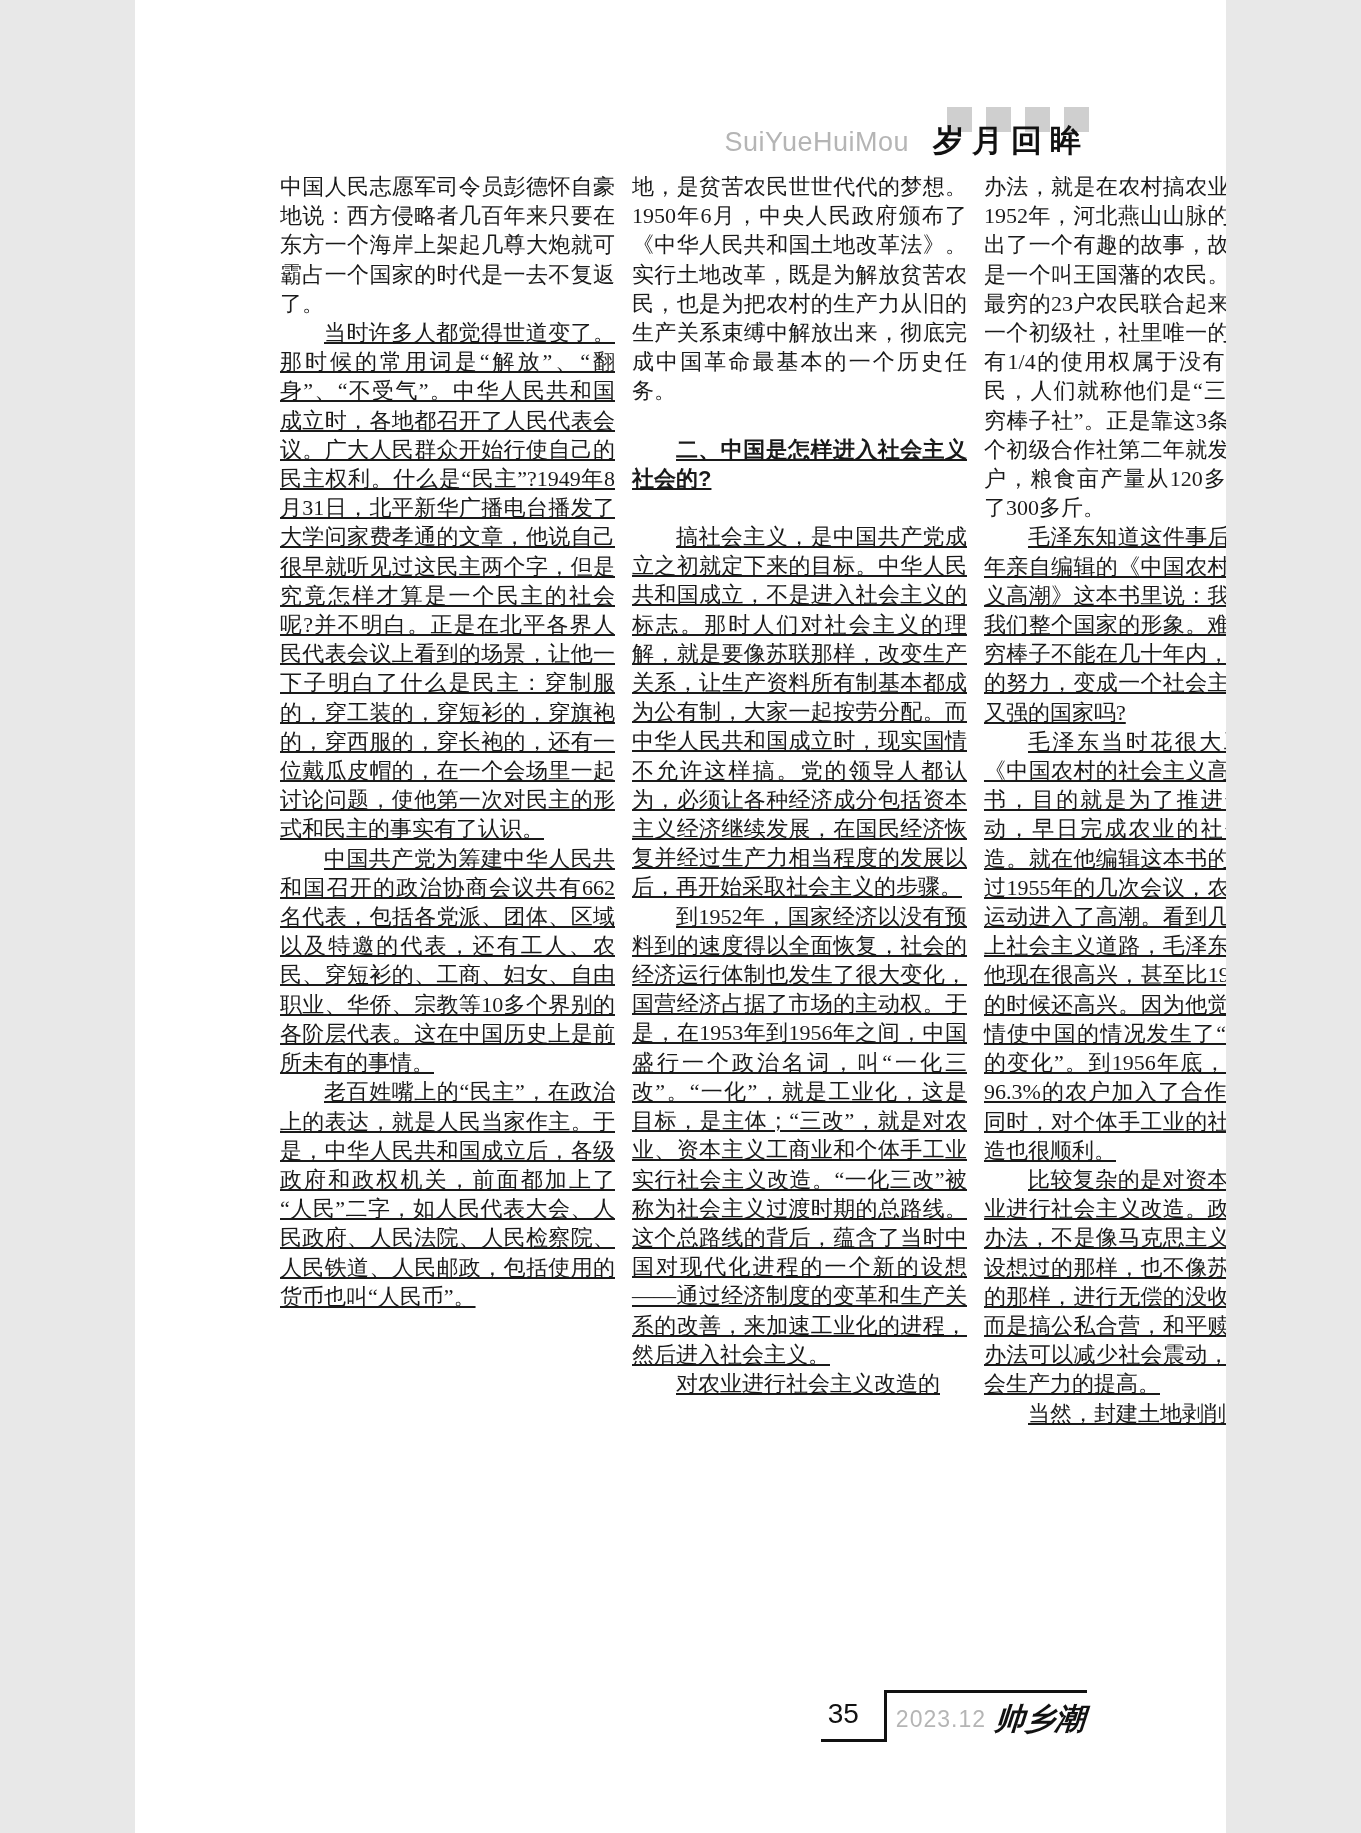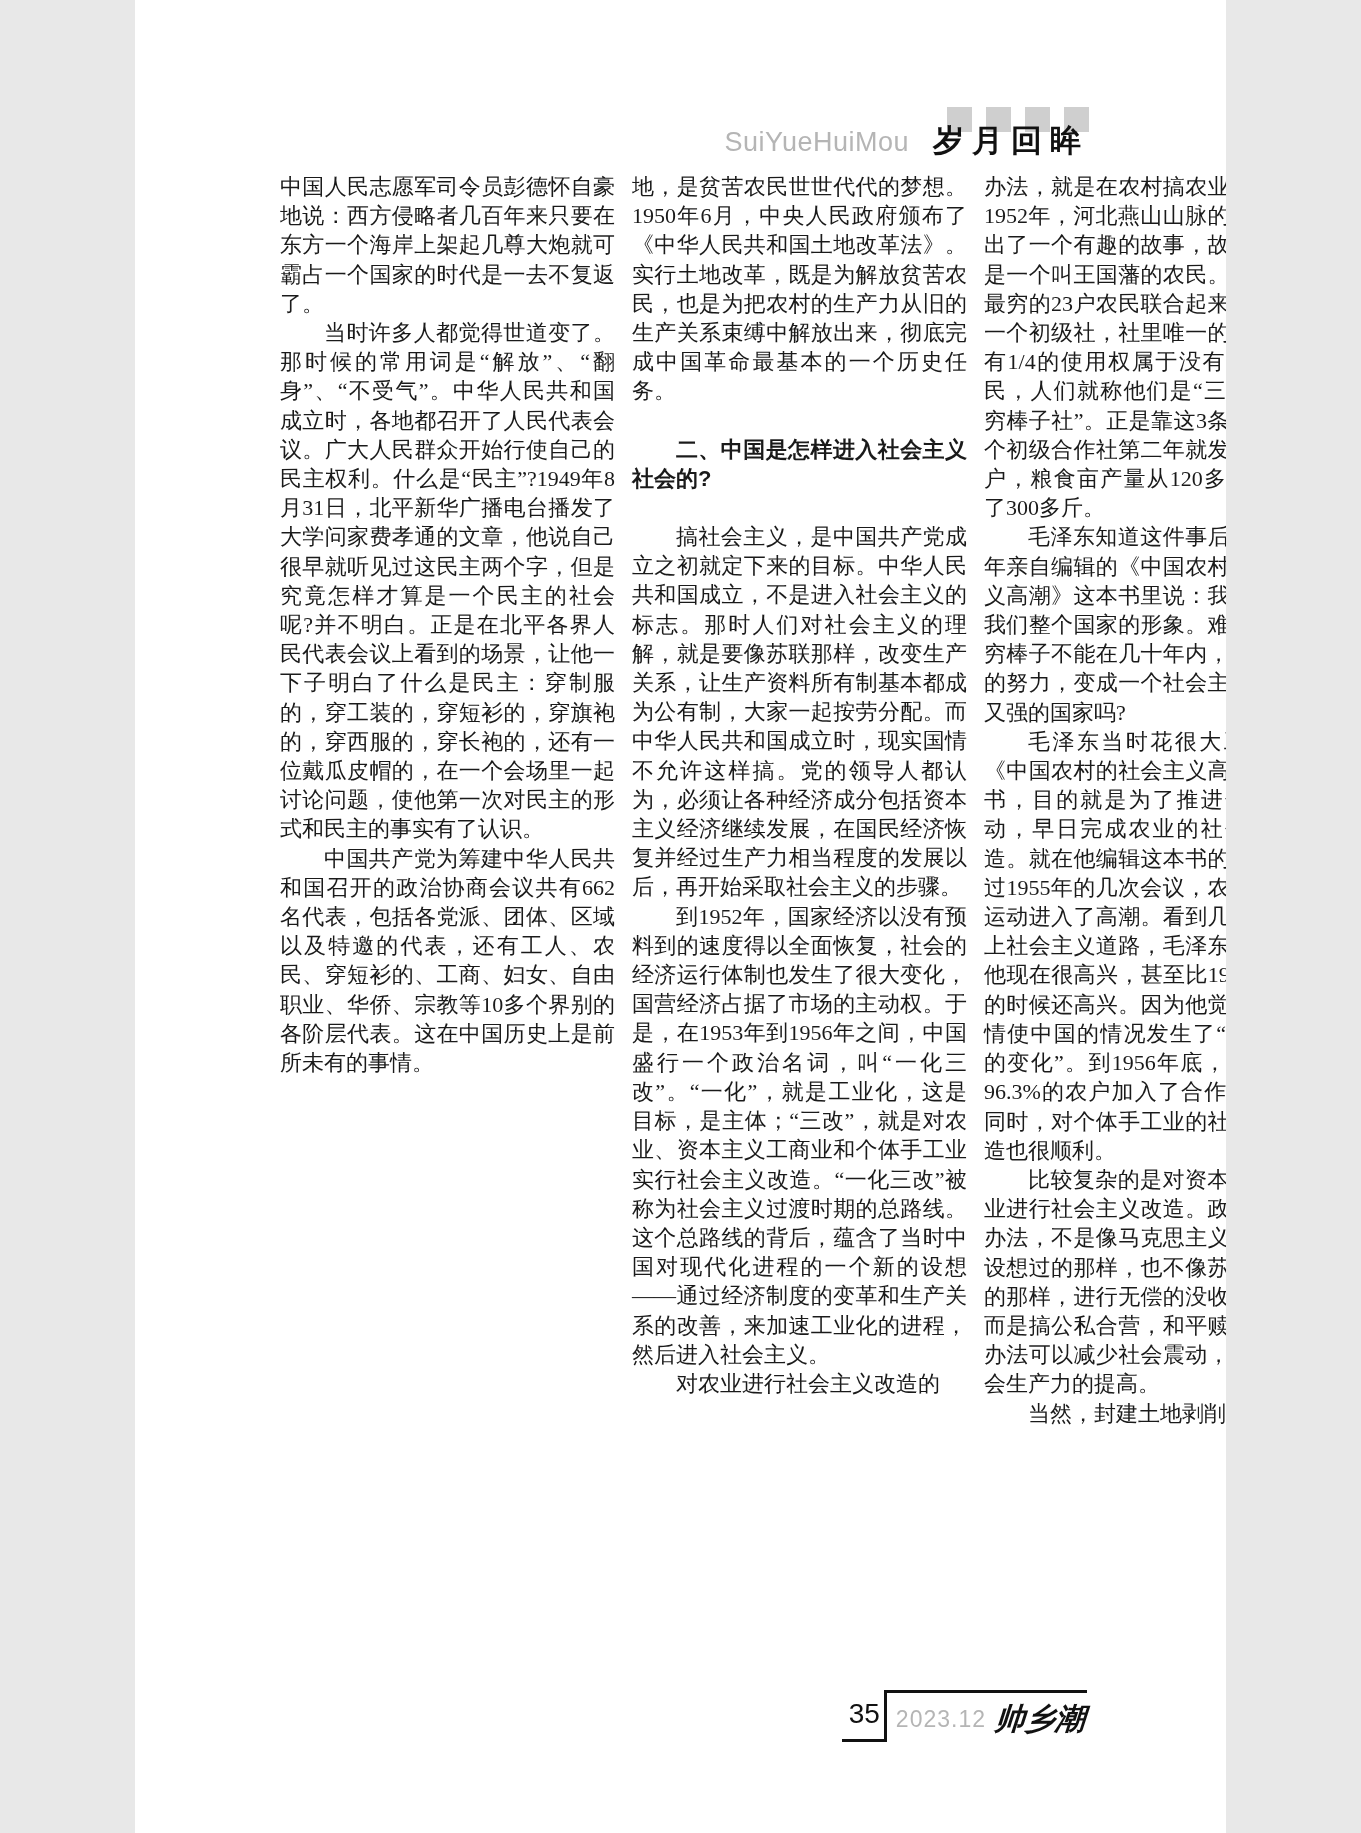--- a/index.html
+++ b/index.html
@@ -39,35 +39,35 @@
   .columns {
     position:absolute; left:145px; top:172px; width:1071px;
     display:flex; gap:17px;
   }
   .column {
     width:335px; flex:0 0 335px;
     font-size:22px; line-height:29.2px;
     text-align:justify;
   }
   .column p { margin:0; }
-  .column .indent { text-indent:2em; }
+  .column .indent { text-indent:2em;text-decoration:underline; }
   .heading {
     font-family:"Liberation Sans","DejaVu Sans",sans-serif;
     font-weight:bold;
     margin:29px 0 29px 0 !important;
   }
 
   
   .footer {
     position:absolute; top:1690px; right:139px;
     display:flex; align-items:stretch;
   }
   .page-no-box {
     display:flex; align-items:center;
-    padding:2px 4px 3px 7px;
+    padding:2px 25px 3px 7px;
     border-right:3px solid var(--rule,#111);
     border-bottom:3px solid var(--rule,#111);
     font-family:"Liberation Sans","DejaVu Sans",sans-serif;
     font-size:28px; color:#111;
   }
   .issue-box {
     display:flex; align-items:center; gap:9px;
     border-top:3px solid var(--rule,#111);
     padding:6px 2px 2px 9px;
     justify-content:space-between;
@@ -90,20 +90,21 @@
   <div class="header">
     <span class="pinyin">SuiYueHuiMou</span>
     <span class="header-title"><span class="title-char">岁</span><span class="title-char">月</span><span class="title-char">回</span><span class="title-char">眸</span></span>
   </div>
 
   <div class="columns">
       <div class="column">
         <p class="para">中国人民志愿军司令员彭德怀自豪地说：西方侵略者几百年来只要在东方一个海岸上架起几尊大炮就可霸占一个国家的时代是一去不复返了。</p>
         <p class="para indent">当时许多人都觉得世道变了。那时候的常用词是“解放”、“翻身”、“不受气”。中华人民共和国成立时，各地都召开了人民代表会议。广大人民群众开始行使自己的民主权利。什么是“民主”?1949年8月31日，北平新华广播电台播发了大学问家费孝通的文章，他说自己很早就听见过这民主两个字，但是究竟怎样才算是一个民主的社会呢?并不明白。正是在北平各界人民代表会议上看到的场景，让他一下子明白了什么是民主：穿制服的，穿工装的，穿短衫的，穿旗袍的，穿西服的，穿长袍的，还有一位戴瓜皮帽的，在一个会场里一起讨论问题，使他第一次对民主的形式和民主的事实有了认识。</p>
         <p class="para indent">中国共产党为筹建中华人民共和国召开的政治协商会议共有662名代表，包括各党派、团体、区域以及特邀的代表，还有工人、农民、穿短衫的、工商、妇女、自由职业、华侨、宗教等10多个界别的各阶层代表。这在中国历史上是前所未有的事情。</p>
+        <p class="para indent">老百姓嘴上的“民主”，在政治上的表达，就是人民当家作主。于是，中华人民共和国成立后，各级政府和政权机关，前面都加上了“人民”二字，如人民代表大会、人民政府、人民法院、人民检察院、人民铁道、人民邮政，包括使用的货币也叫“人民币”。</p>
       </div>
       <div class="column">
         <p class="para">地，是贫苦农民世世代代的梦想。1950年6月，中央人民政府颁布了《中华人民共和国土地改革法》。实行土地改革，既是为解放贫苦农民，也是为把农村的生产力从旧的生产关系束缚中解放出来，彻底完成中国革命最基本的一个历史任务。</p>
         <p class="heading indent">二、中国是怎样进入社会主义社会的?</p>
         <p class="para indent">搞社会主义，是中国共产党成立之初就定下来的目标。中华人民共和国成立，不是进入社会主义的标志。那时人们对社会主义的理解，就是要像苏联那样，改变生产关系，让生产资料所有制基本都成为公有制，大家一起按劳分配。而中华人民共和国成立时，现实国情不允许这样搞。党的领导人都认为，必须让各种经济成分包括资本主义经济继续发展，在国民经济恢复并经过生产力相当程度的发展以后，再开始采取社会主义的步骤。</p>
         <p class="para indent">到1952年，国家经济以没有预料到的速度得以全面恢复，社会的经济运行体制也发生了很大变化，国营经济占据了市场的主动权。于是，在1953年到1956年之间，中国盛行一个政治名词，叫“一化三改”。“一化”，就是工业化，这是目标，是主体；“三改”，就是对农业、资本主义工商业和个体手工业实行社会主义改造。“一化三改”被称为社会主义过渡时期的总路线。这个总路线的背后，蕴含了当时中国对现代化进程的一个新的设想——通过经济制度的变革和生产关系的改善，来加速工业化的进程，然后进入社会主义。</p>
         <p class="para indent">对农业进行社会主义改造的</p>
       </div>
       <div class="column">
         <p class="para">办法，就是在农村搞农业合作化。1952年，河北燕山山脉的村落里传出了一个有趣的故事，故事的主角是一个叫王国藩的农民。他把村里最穷的23户农民联合起来，办起了一个初级社，社里唯一的一头驴还有1/4的使用权属于没有入社的村民，人们就称他们是“三条驴腿的穷棒子社”。正是靠这3条驴腿，这个初级合作社第二年就发展到了83户，粮食亩产量从120多斤增长到了300多斤。</p>

